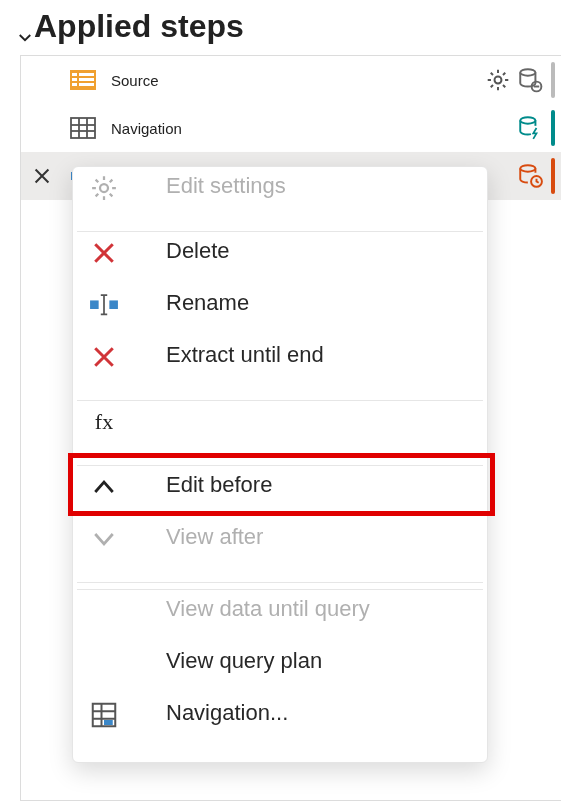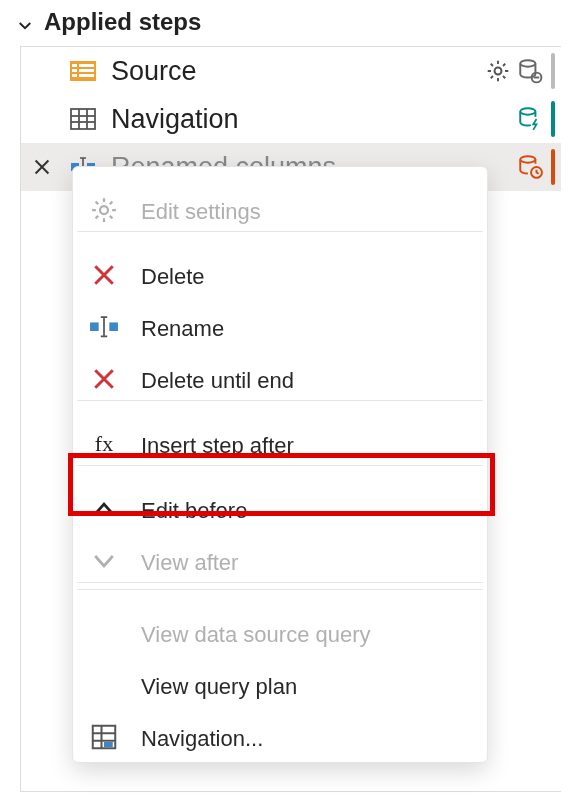--- a/index.html
+++ b/index.html
@@ -6,24 +6,23 @@
     body {
       font-family: "Segoe UI", Arial, sans-serif;
       font-size: 20px;
       color: #222;
       background: #fff;
       width: 581px;
     }
     .panel-header {
       display: flex;
       align-items: center;
-      gap: 10px;
       padding: 8px 14px 10px 16px;
       font-weight: 600;
-      font-size: 24px;
+      font-size: 32px;
     }
     .chev { width: 18px; height: 18px; }
     .steps-box {
       margin: 0 20px 20px 20px;
       border: 1px solid #dcdcdc;
       border-right: none;
       position: relative;
     }
     .step-row {
       display: flex;
@@ -40,21 +39,21 @@
       transform: translateY(-50%);
       width: 22px; height: 22px;
     }
     .step-icon {
       width: 28px; height: 28px;
       margin-right: 14px;
       flex-shrink: 0;
     }
     .step-label {
       flex: 1;
-      font-size: 27px;
+      font-size: 15px;
       color: #222;
       white-space: nowrap;
       overflow: hidden;
       text-overflow: ellipsis;
     }
     .step-row.selected .step-label { color: #888; }
     .step-trail {
       display: flex;
       align-items: center;
       gap: 6px;
@@ -78,26 +77,27 @@
       width: 416px;
       background: #fff;
       border: 1px solid #e5e5e5;
       border-radius: 6px;
       box-shadow: 0 8px 24px rgba(0,0,0,.15);
       padding: 6px 0 10px 0;
       z-index: 10;
     }
     .ctx-item {
       display: flex;
-      align-items: flex-end;
+      align-items: flex-start;
       height: 52px;
       padding: 0 18px 0 16px;
       font-size: 22px;
       color: #282828;
       cursor: pointer;
+      gap: 25px;
     }
     .ctx-item.disabled { color: #b0b0b0; cursor: default; }
     .ctx-icon {
       width: 30px; height: 30px;
       margin-right: 22px;
       flex-shrink: 0;
       display: flex; align-items: center; justify-content: center;
     }
     .ctx-sep {
       height: 1px;
@@ -251,28 +251,27 @@
     </span>
     <span>Rename</span>
   </div>
 
   <div class="ctx-item">
     <span class="ctx-icon">
       <svg viewBox="0 0 24 24">
           <path d="M5 5l14 14M19 5L5 19" stroke="#d13438" stroke-width="2.4"></path>
         </svg>
     </span>
-    <span>Delete until end</span>
+    <span>Extract until end</span>
   </div>
 
   <div class="ctx-sep"></div>
 
   <div class="ctx-item">
     <span class="ctx-icon fx">fx</span>
-    <span>Insert step after</span>
   </div>
 
   <div class="ctx-sep"></div>
 
   <div class="ctx-item">
     <span class="ctx-icon">
       <svg viewBox="0 0 24 24">
           <path d="M5 16l7-8 7 8" fill="none" stroke="#222" stroke-width="2.2"></path>
         </svg>
     </span>
@@ -288,21 +287,21 @@
     <span>View after</span>
   </div>
 
   <div class="ctx-sep"></div>
 
 
   <div class="ctx-sep"></div>
 
   <div class="ctx-item disabled">
     <span class="ctx-icon"></span>
-    <span>View data source query</span>
+    <span>View data until query</span>
   </div>
 
   <div class="ctx-item">
     <span class="ctx-icon"></span>
     <span>View query plan</span>
   </div>
 
   <div class="ctx-item">
     <span class="ctx-icon">
       <svg viewBox="0 0 24 24" fill="none" stroke="#555" stroke-width="1.6">

